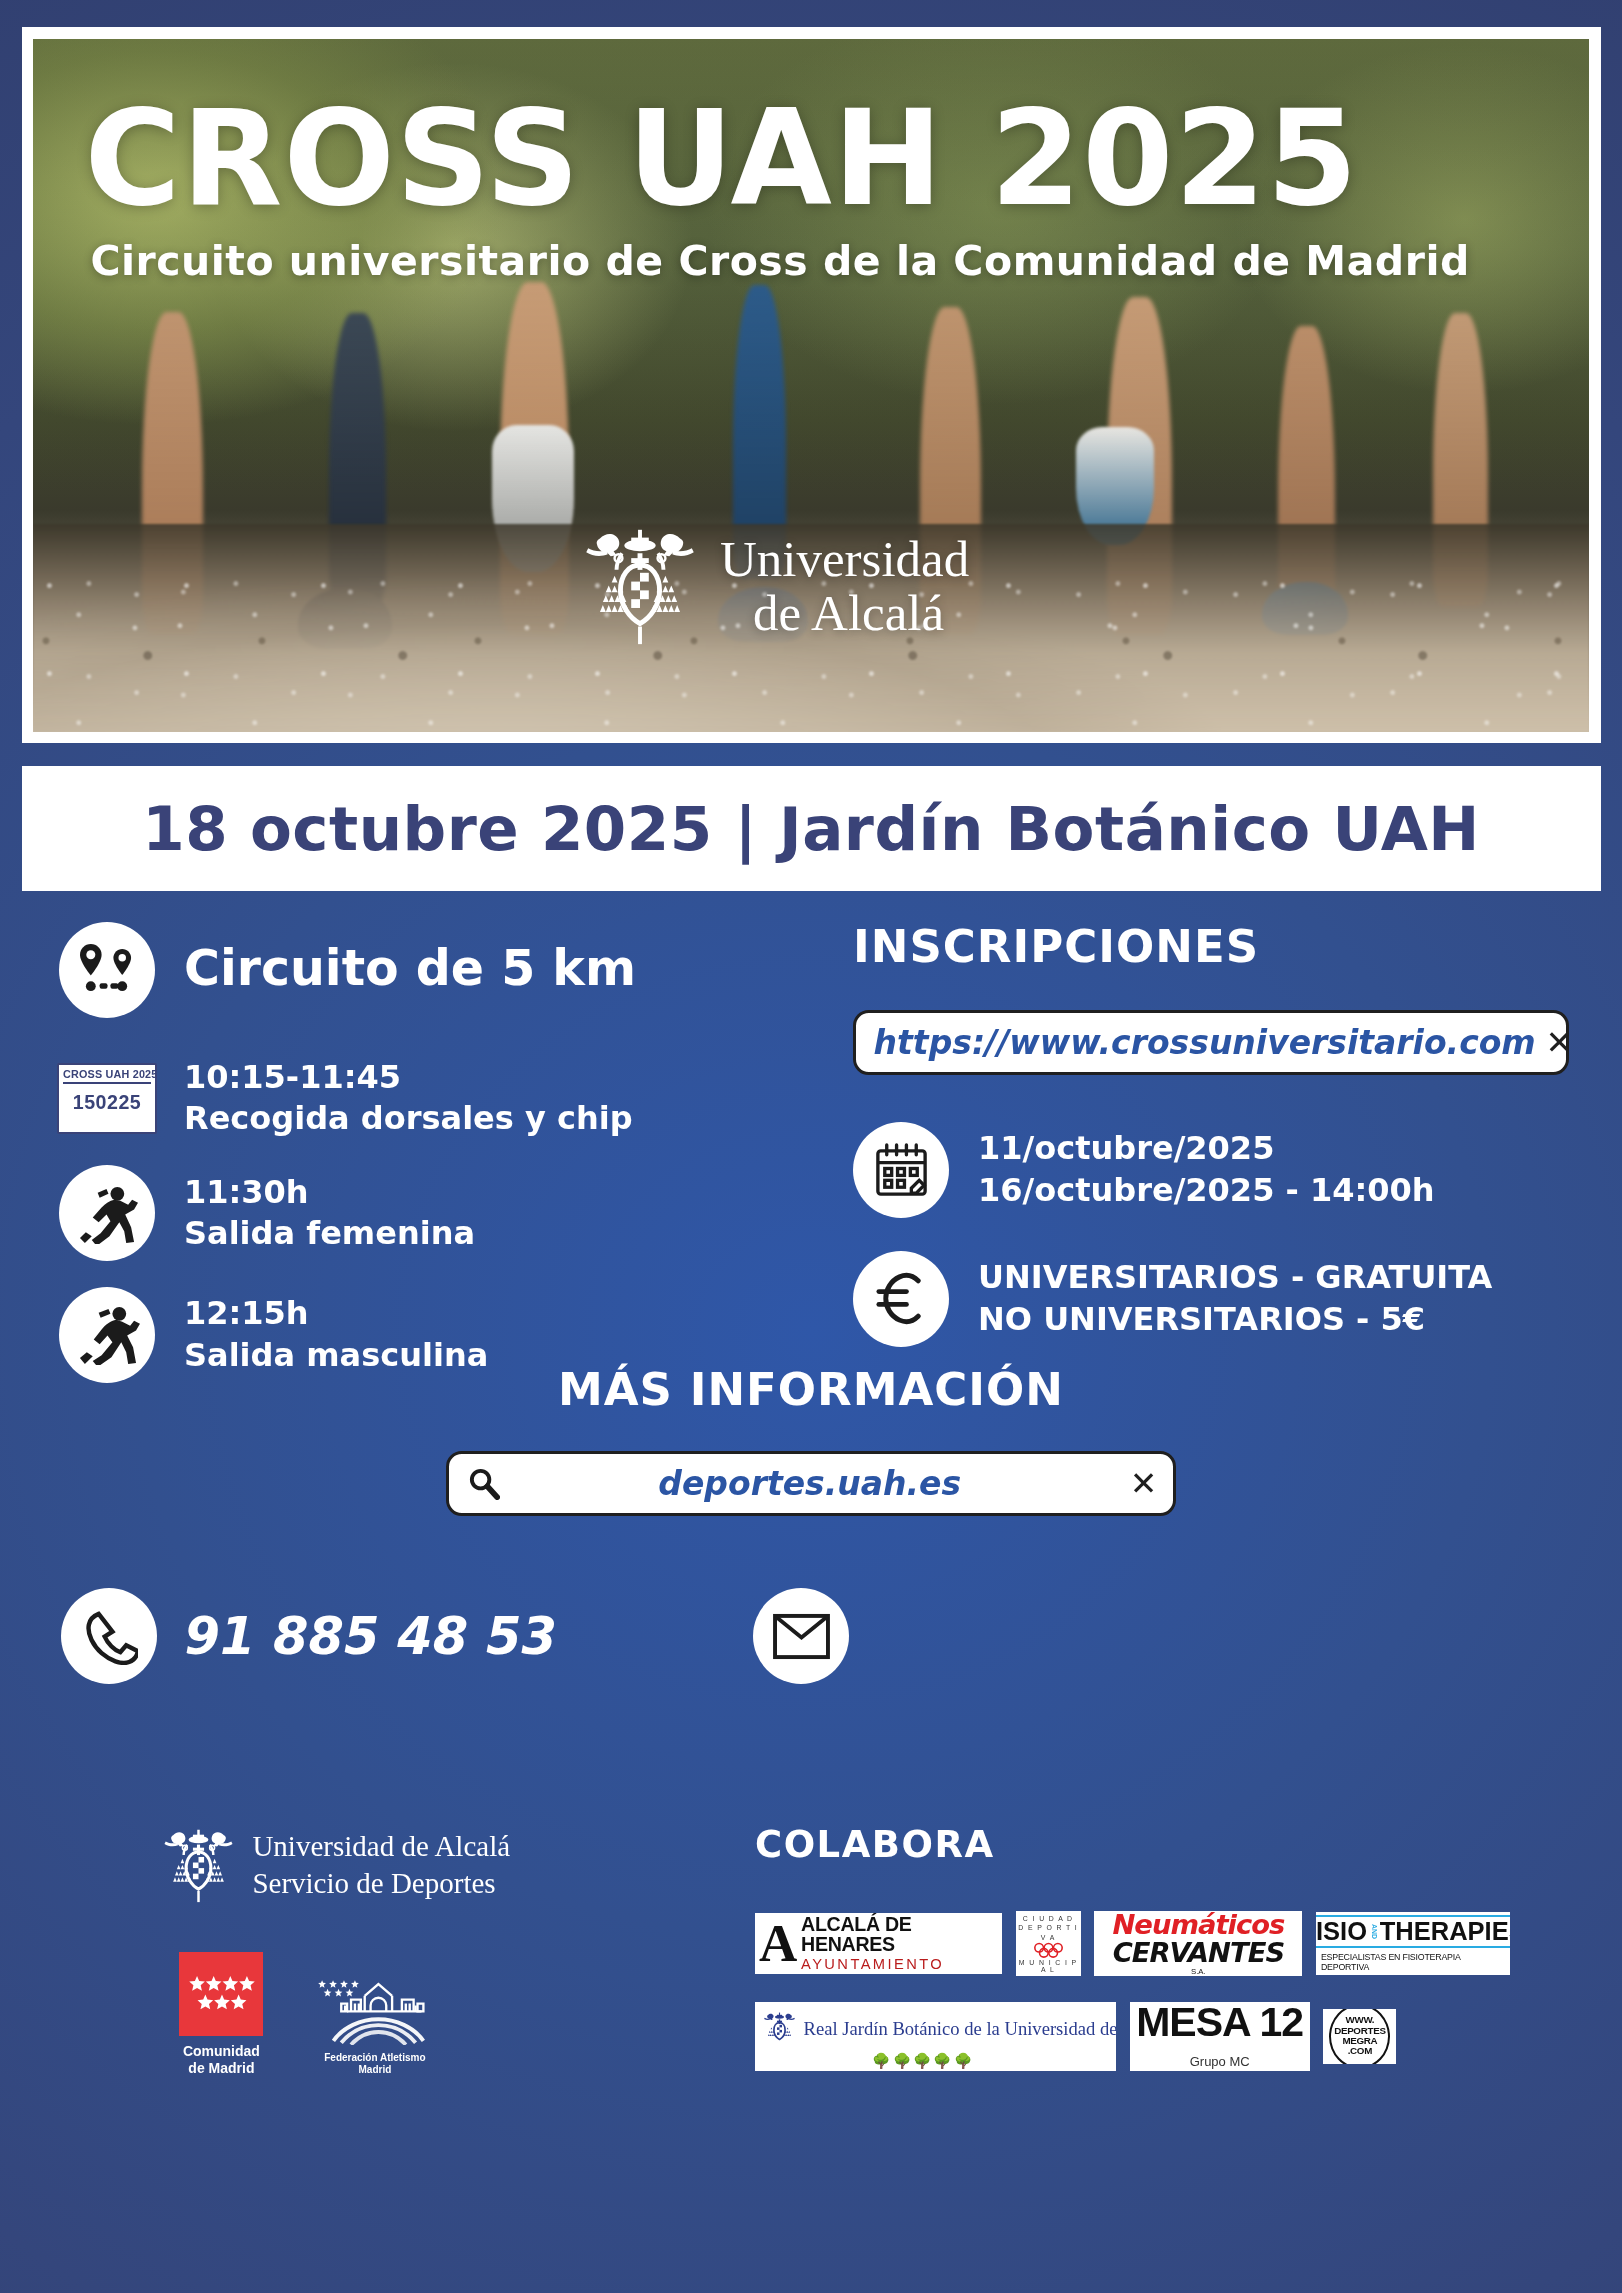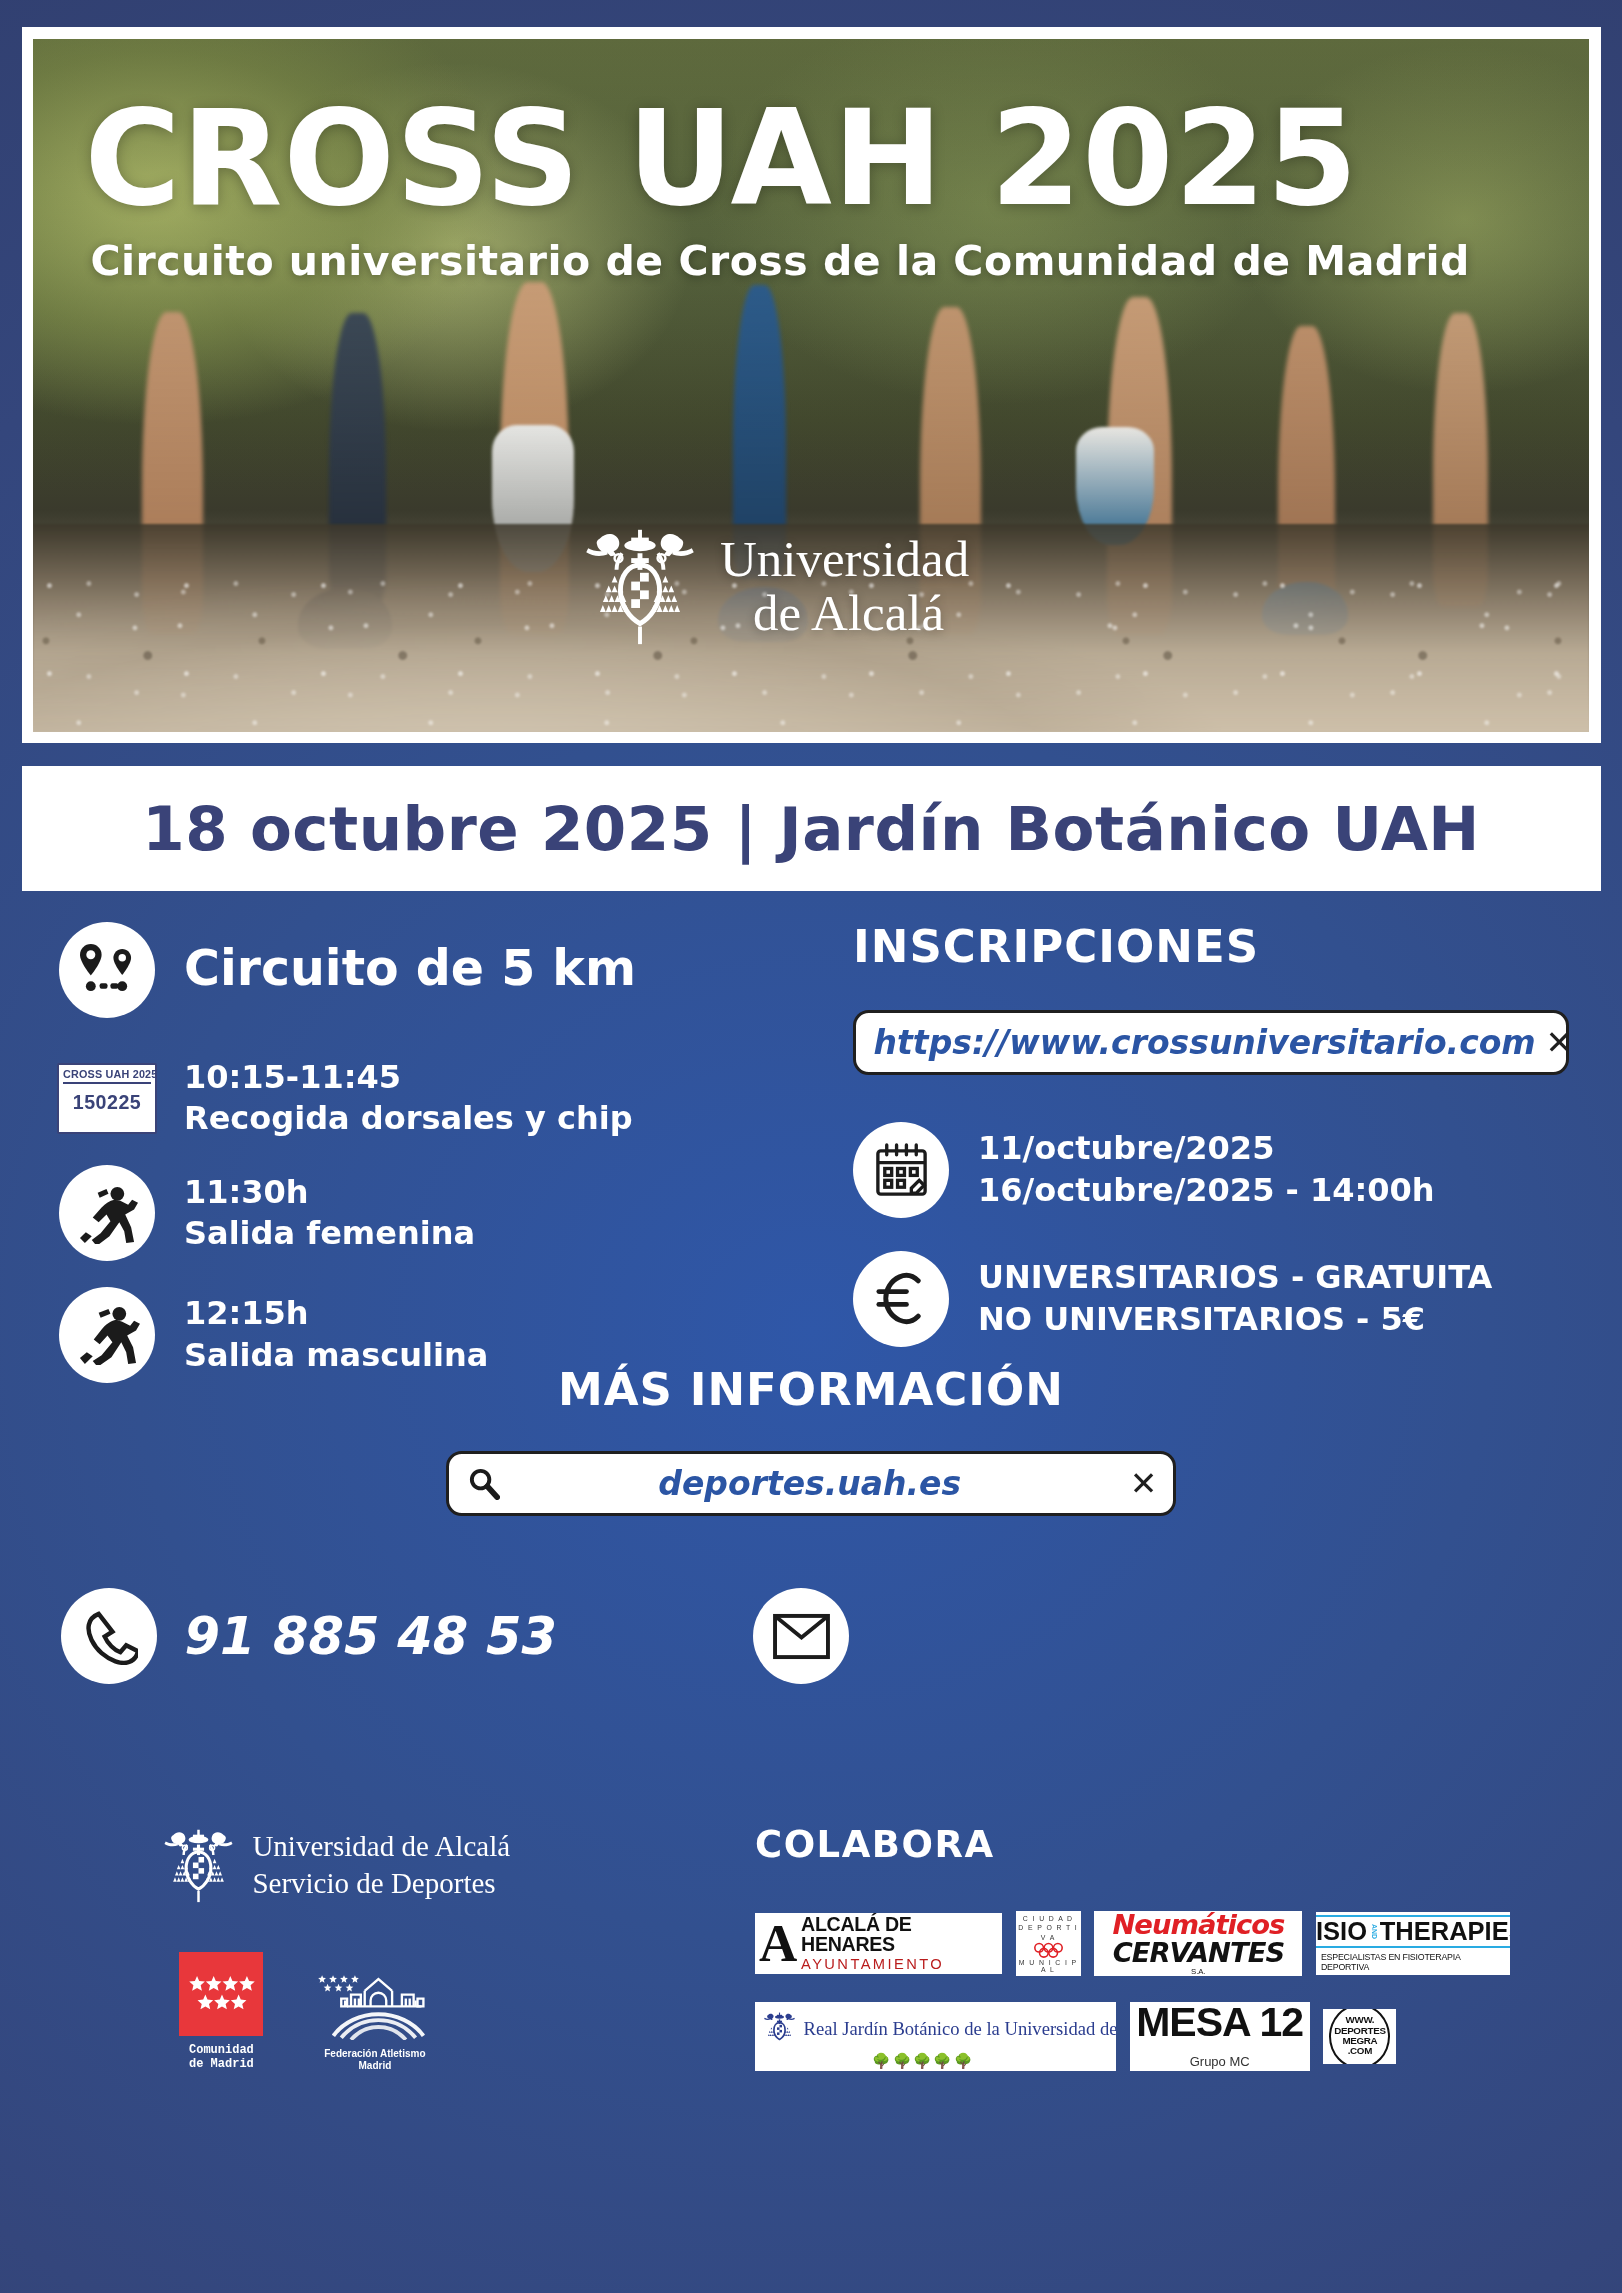--- a/index.html
+++ b/index.html
@@ -237,22 +237,22 @@
   .uah-org{ display:flex; align-items:center; gap:17.6px; margin-left:9.8px;}
   .uah-org .t{
     font-family:"Liberation Serif", serif; color:#fff;
     font-size:29px; line-height:1.28;
   }
   .org-logos2{ display:flex; align-items:flex-end; gap:45px; margin-top:45px; margin-left:27.4px;}
   .cm-logo{ width:84px; }
   .cm-box{ width:84px; height:84px; background:#E8373B; display:flex;align-items:center;justify-content:center;}
   .cm-cap{
     margin-top:6.9px; text-align:center; color:#fff;
-    font-family:Liberation Mono, monospace; font-weight:700;
-    font-size:12px; line-height:1.2;
+    font-family:Liberation Sans, sans-serif; font-weight:700;
+    font-size:14px; line-height:1.2;
   }
   .fam-logo{ width:133px;}
   .fam-cap{
     margin-top:3.9px; text-align:center; color:#fff;
     font-family:"Liberation Sans", sans-serif; font-weight:600;
     font-size:10px; line-height:1.2;
   }
 
   .sp-row{ display:flex; align-items:center; gap:13.7px; margin-bottom:25.5px;}
   .sp{ background:#ffffff; display:flex; align-items:center; justify-content:center; overflow:hidden;}

